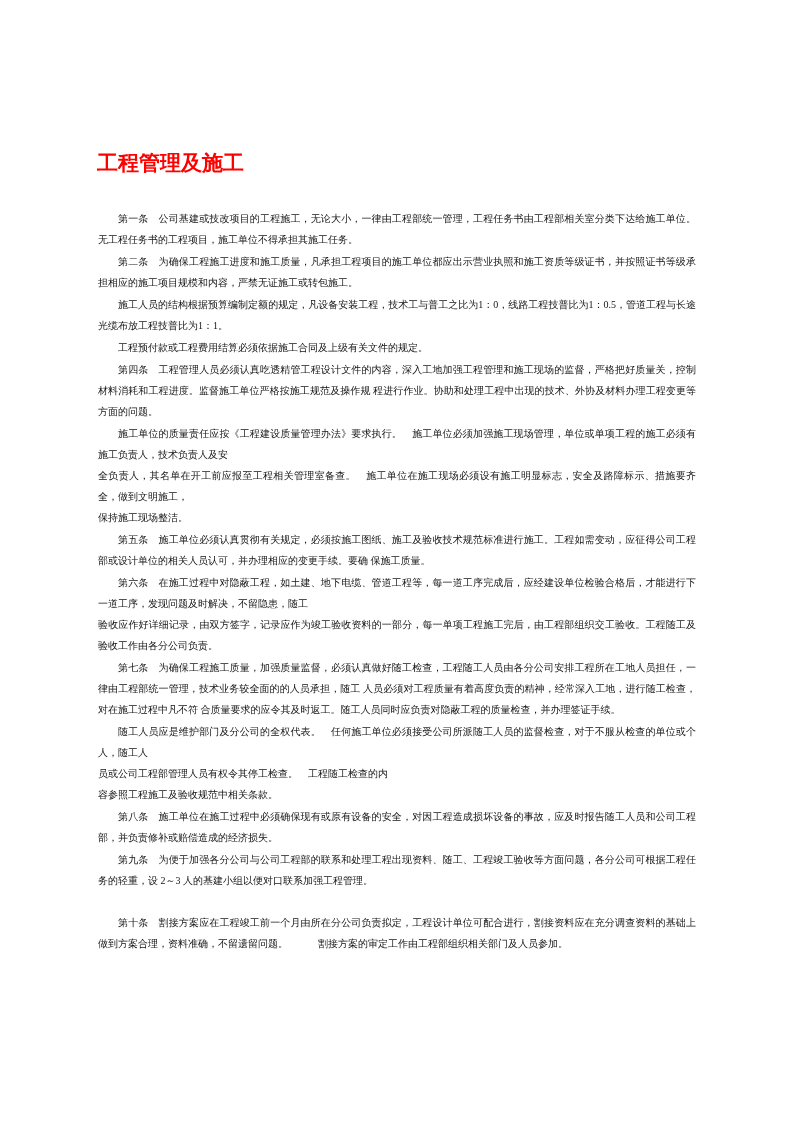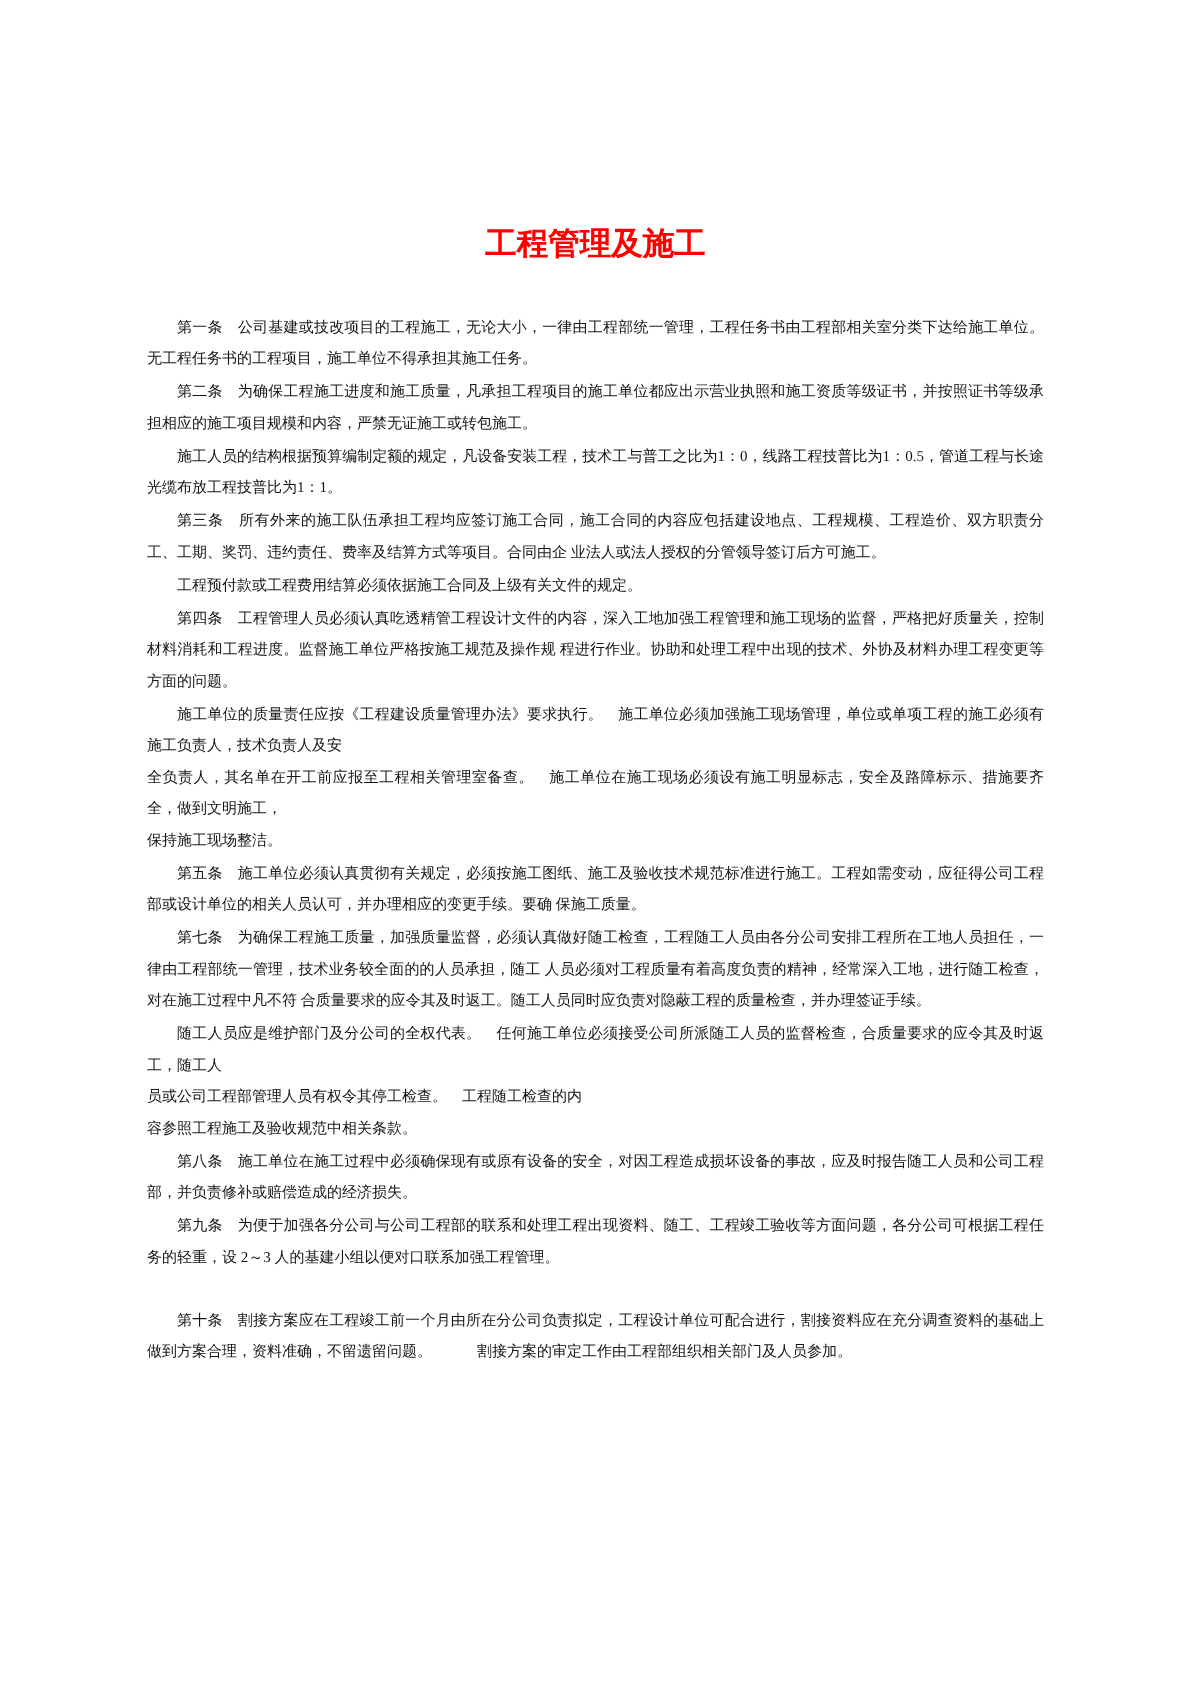--- a/index.html
+++ b/index.html
@@ -14,21 +14,21 @@
     margin: 0 auto;
     background: #ffffff;
     box-sizing: border-box;
     padding: 150px 97px 40px 97px;
     font-family: "Liberation Serif", "DejaVu Serif", serif;
     color: #141414;
     overflow: hidden;
   }
   .doc-title {
     margin: 0 0 32px 0;
-    text-align: center;
+    text-align: left;
     font-size: 21px;
     line-height: 26px;
     font-weight: bold;
     color: #ff0000;
     font-family: "Liberation Sans", "DejaVu Sans", sans-serif;
   }
   .doc-body {
     width: 100%;
   }
   .para {
@@ -46,28 +46,29 @@
 </style>
 </head>
 <body>
 
 <div class="page">
   <h1 class="doc-title">工程管理及施工</h1>
   <div class="doc-body">
     <p class="para">第一条　公司基建或技改项目的工程施工，无论大小，一律由工程部统一管理，工程任务书由工程部相关室分类下达给施工单位。无工程任务书的工程项目，施工单位不得承担其施工任务。</p>
     <p class="para">第二条　为确保工程施工进度和施工质量，凡承担工程项目的施工单位都应出示营业执照和施工资质等级证书，并按照证书等级承担相应的施工项目规模和内容，严禁无证施工或转包施工。</p>
     <p class="para">施工人员的结构根据预算编制定额的规定，凡设备安装工程，技术工与普工之比为1：0，线路工程技普比为1：0.5，管道工程与长途光缆布放工程技普比为1：1。</p>
-    <p class="para">第三条　所有外来的施工队伍承担工程均应签订施工合同，施工合同的内容应包括建设地点、工程规模、工程造价、双方职责分工、工期、奖罚、违约责任、费率及结算方式等项目。合同由企 业法人或法人授权的分管领导签订后方可施工。</p>
     <p class="para">工程预付款或工程费用结算必须依据施工合同及上级有关文件的规定。</p>
     <p class="para">第四条　工程管理人员必须认真吃透精管工程设计文件的内容，深入工地加强工程管理和施工现场的监督，严格把好质量关，控制材料消耗和工程进度。监督施工单位严格按施工规范及操作规 程进行作业。协助和处理工程中出现的技术、外协及材料办理工程变更等方面的问题。</p>
     <p class="para">施工单位的质量责任应按《工程建设质量管理办法》要求执行。　施工单位必须加强施工现场管理，单位或单项工程的施工必须有施工负责人，技术负责人及安
 全负责人，其名单在开工前应报至工程相关管理室备查。　施工单位在施工现场必须设有施工明显标志，安全及路障标示、措施要齐全，做到文明施工，
 保持施工现场整洁。</p>
     <p class="para">第五条　施工单位必须认真贯彻有关规定，必须按施工图纸、施工及验收技术规范标准进行施工。工程如需变动，应征得公司工程部或设计单位的相关人员认可，并办理相应的变更手续。要确 保施工质量。</p>
+    <p class="para">第六条　在施工过程中对隐蔽工程，如土建、地下电缆、管道工程等，每一道工序完成后，应经建设单位检验合格后，才能进行下一道工序，发现问题及时解决，不留隐患，随工
+验收应作好详细记录，由双方签字，记录应作为竣工验收资料的一部分，每一单项工程施工完后，由工程部组织交工验收。工程随工及验收工作由各分公司负责。</p>
     <p class="para">第七条　为确保工程施工质量，加强质量监督，必须认真做好随工检查，工程随工人员由各分公司安排工程所在工地人员担任，一律由工程部统一管理，技术业务较全面的的人员承担，随工 人员必须对工程质量有着高度负责的精神，经常深入工地，进行随工检查，对在施工过程中凡不符 合质量要求的应令其及时返工。随工人员同时应负责对隐蔽工程的质量检查，并办理签证手续。</p>
-    <p class="para">随工人员应是维护部门及分公司的全权代表。　任何施工单位必须接受公司所派随工人员的监督检查，合质量要求的应令其及时返工，随工人
+    <p class="para">随工人员应是维护部门及分公司的全权代表。　任何施工单位必须接受公司所派随工人员的监督检查，对于不服从检查的单位或个人，随工人
 员或公司工程部管理人员有权令其停工检查。　工程随工检查的内
 容参照工程施工及验收规范中相关条款。</p>
     <p class="para">第八条　施工单位在施工过程中必须确保现有或原有设备的安全，对因工程造成损坏设备的事故，应及时报告随工人员和公司工程部，并负责修补或赔偿造成的经济损失。</p>
     <p class="para">第九条　为便于加强各分公司与公司工程部的联系和处理工程出现资料、随工、工程竣工验收等方面问题，各分公司可根据工程任务的轻重，设 2～3 人的基建小组以便对口联系加强工程管理。</p>
     <p class="para gap-before">第十条　割接方案应在工程竣工前一个月由所在分公司负责拟定，工程设计单位可配合进行，割接资料应在充分调查资料的基础上做到方案合理，资料准确，不留遗留问题。　　　割接方案的审定工作由工程部组织相关部门及人员参加。</p>
   </div>
 </div>
 
 </body></html>

